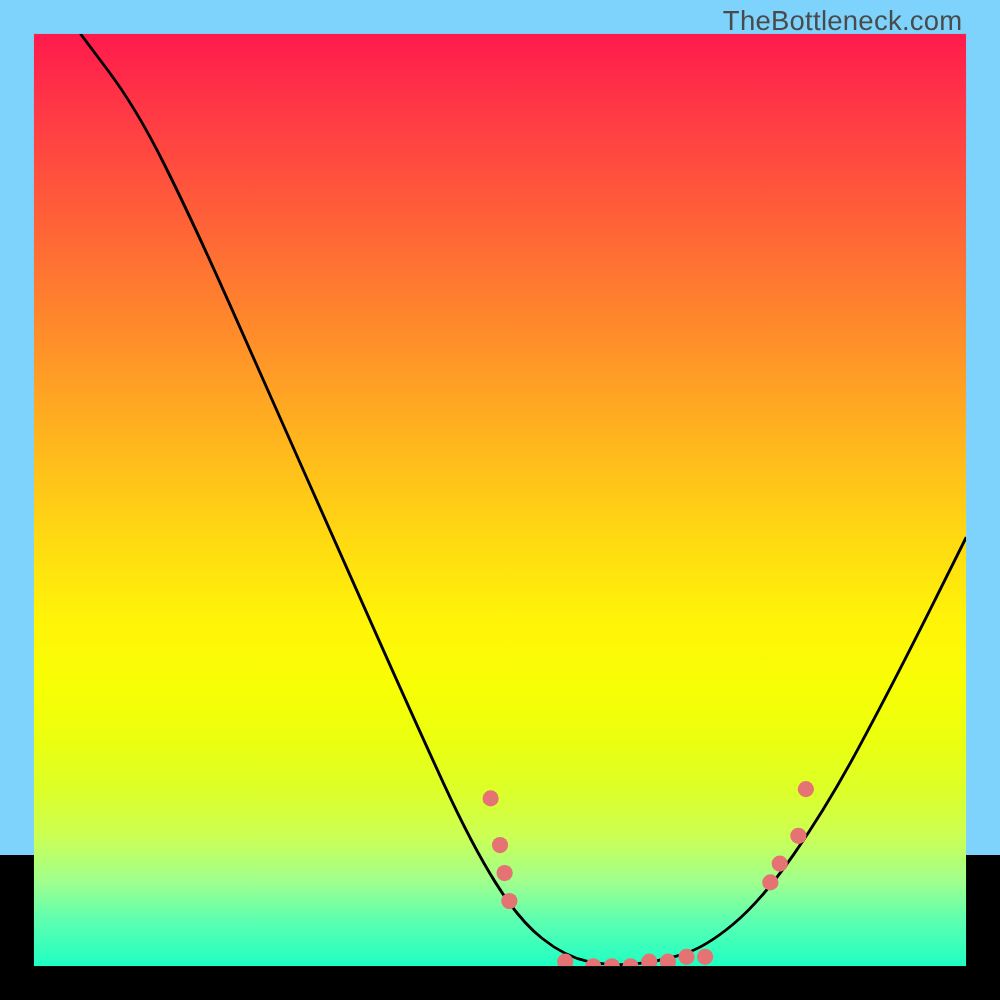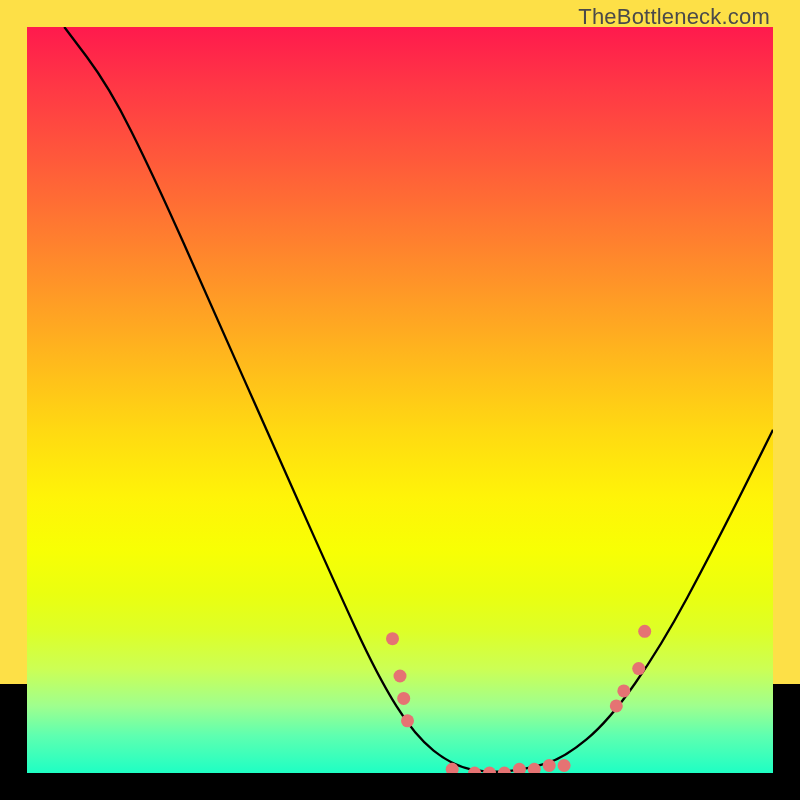--- a/index.html
+++ b/index.html
@@ -10,21 +10,21 @@
     background: #000;
     overflow: hidden;
     font-family: Arial, Helvetica, sans-serif;
   }
   .frame {
     position: absolute;
     top: 0;
     left: 0;
     width: 800px;
     height: 684px;
-    background: #fde047;
+    background: #7dd3fc;
   }
   .plot-area {
     position: absolute;
     top: 27px;
     left: 27px;
     width: 746px;
     height: 746px;
     overflow: hidden;
   }
   .gradient-bg {

